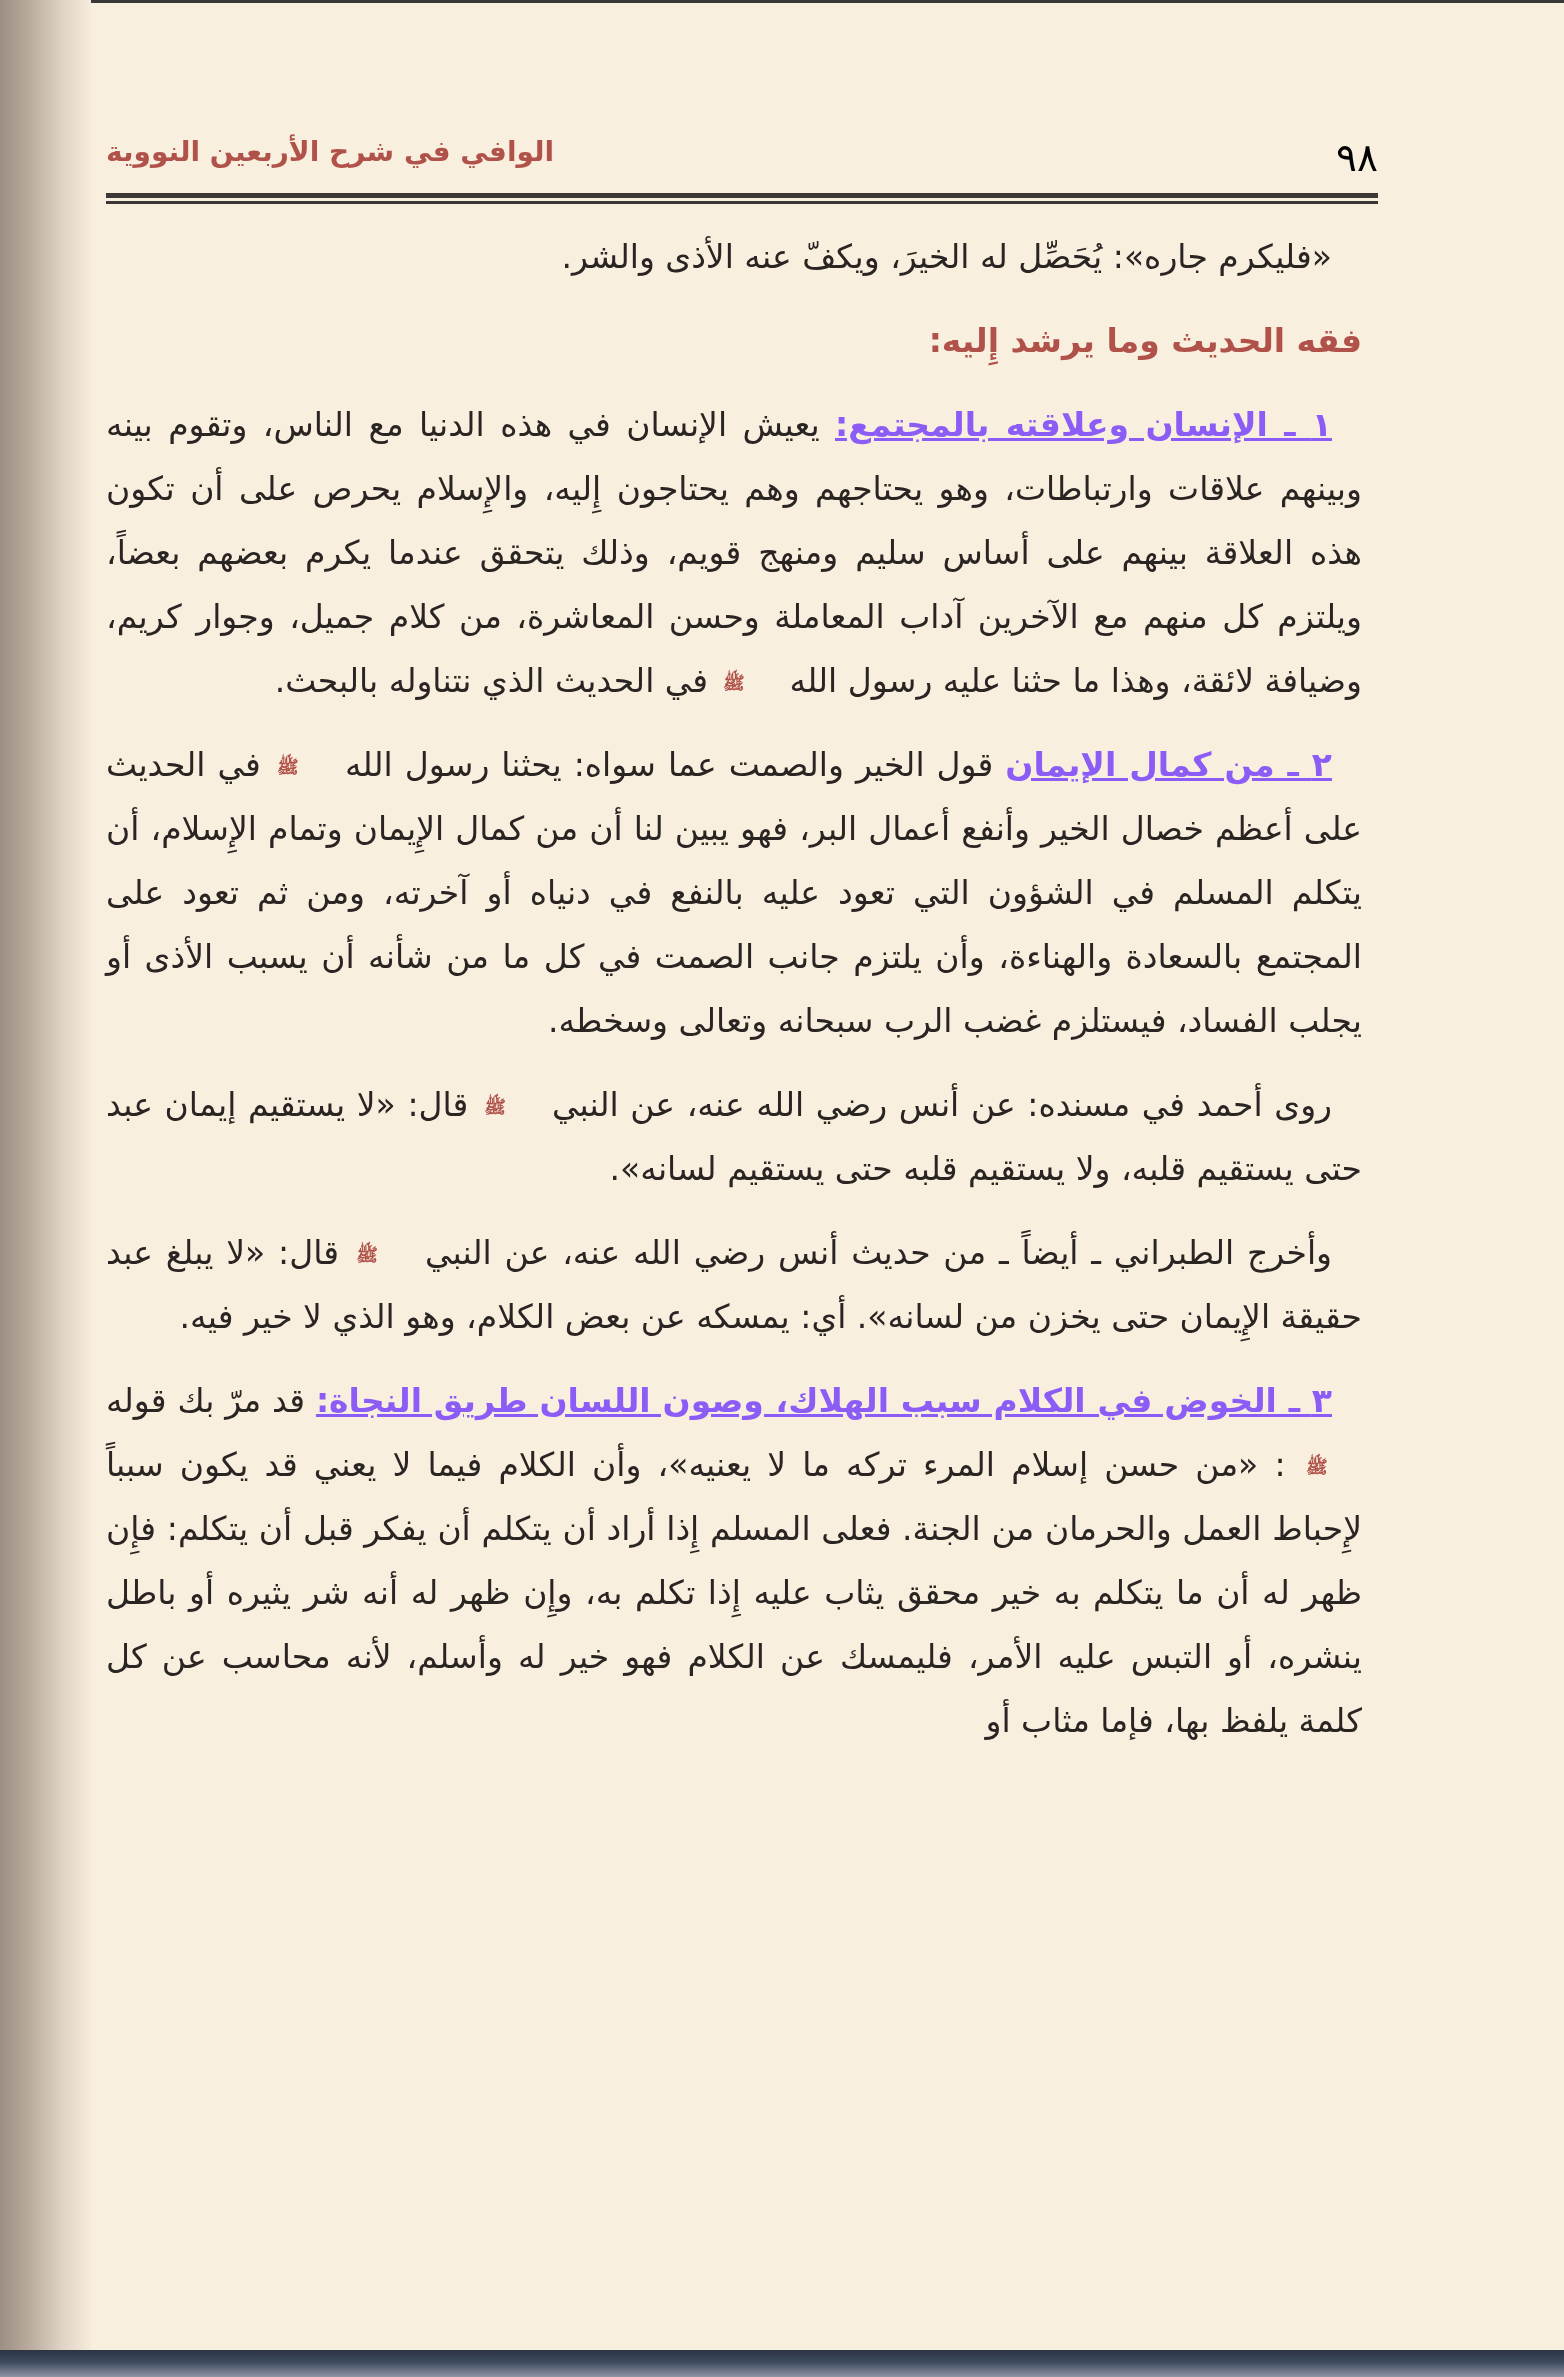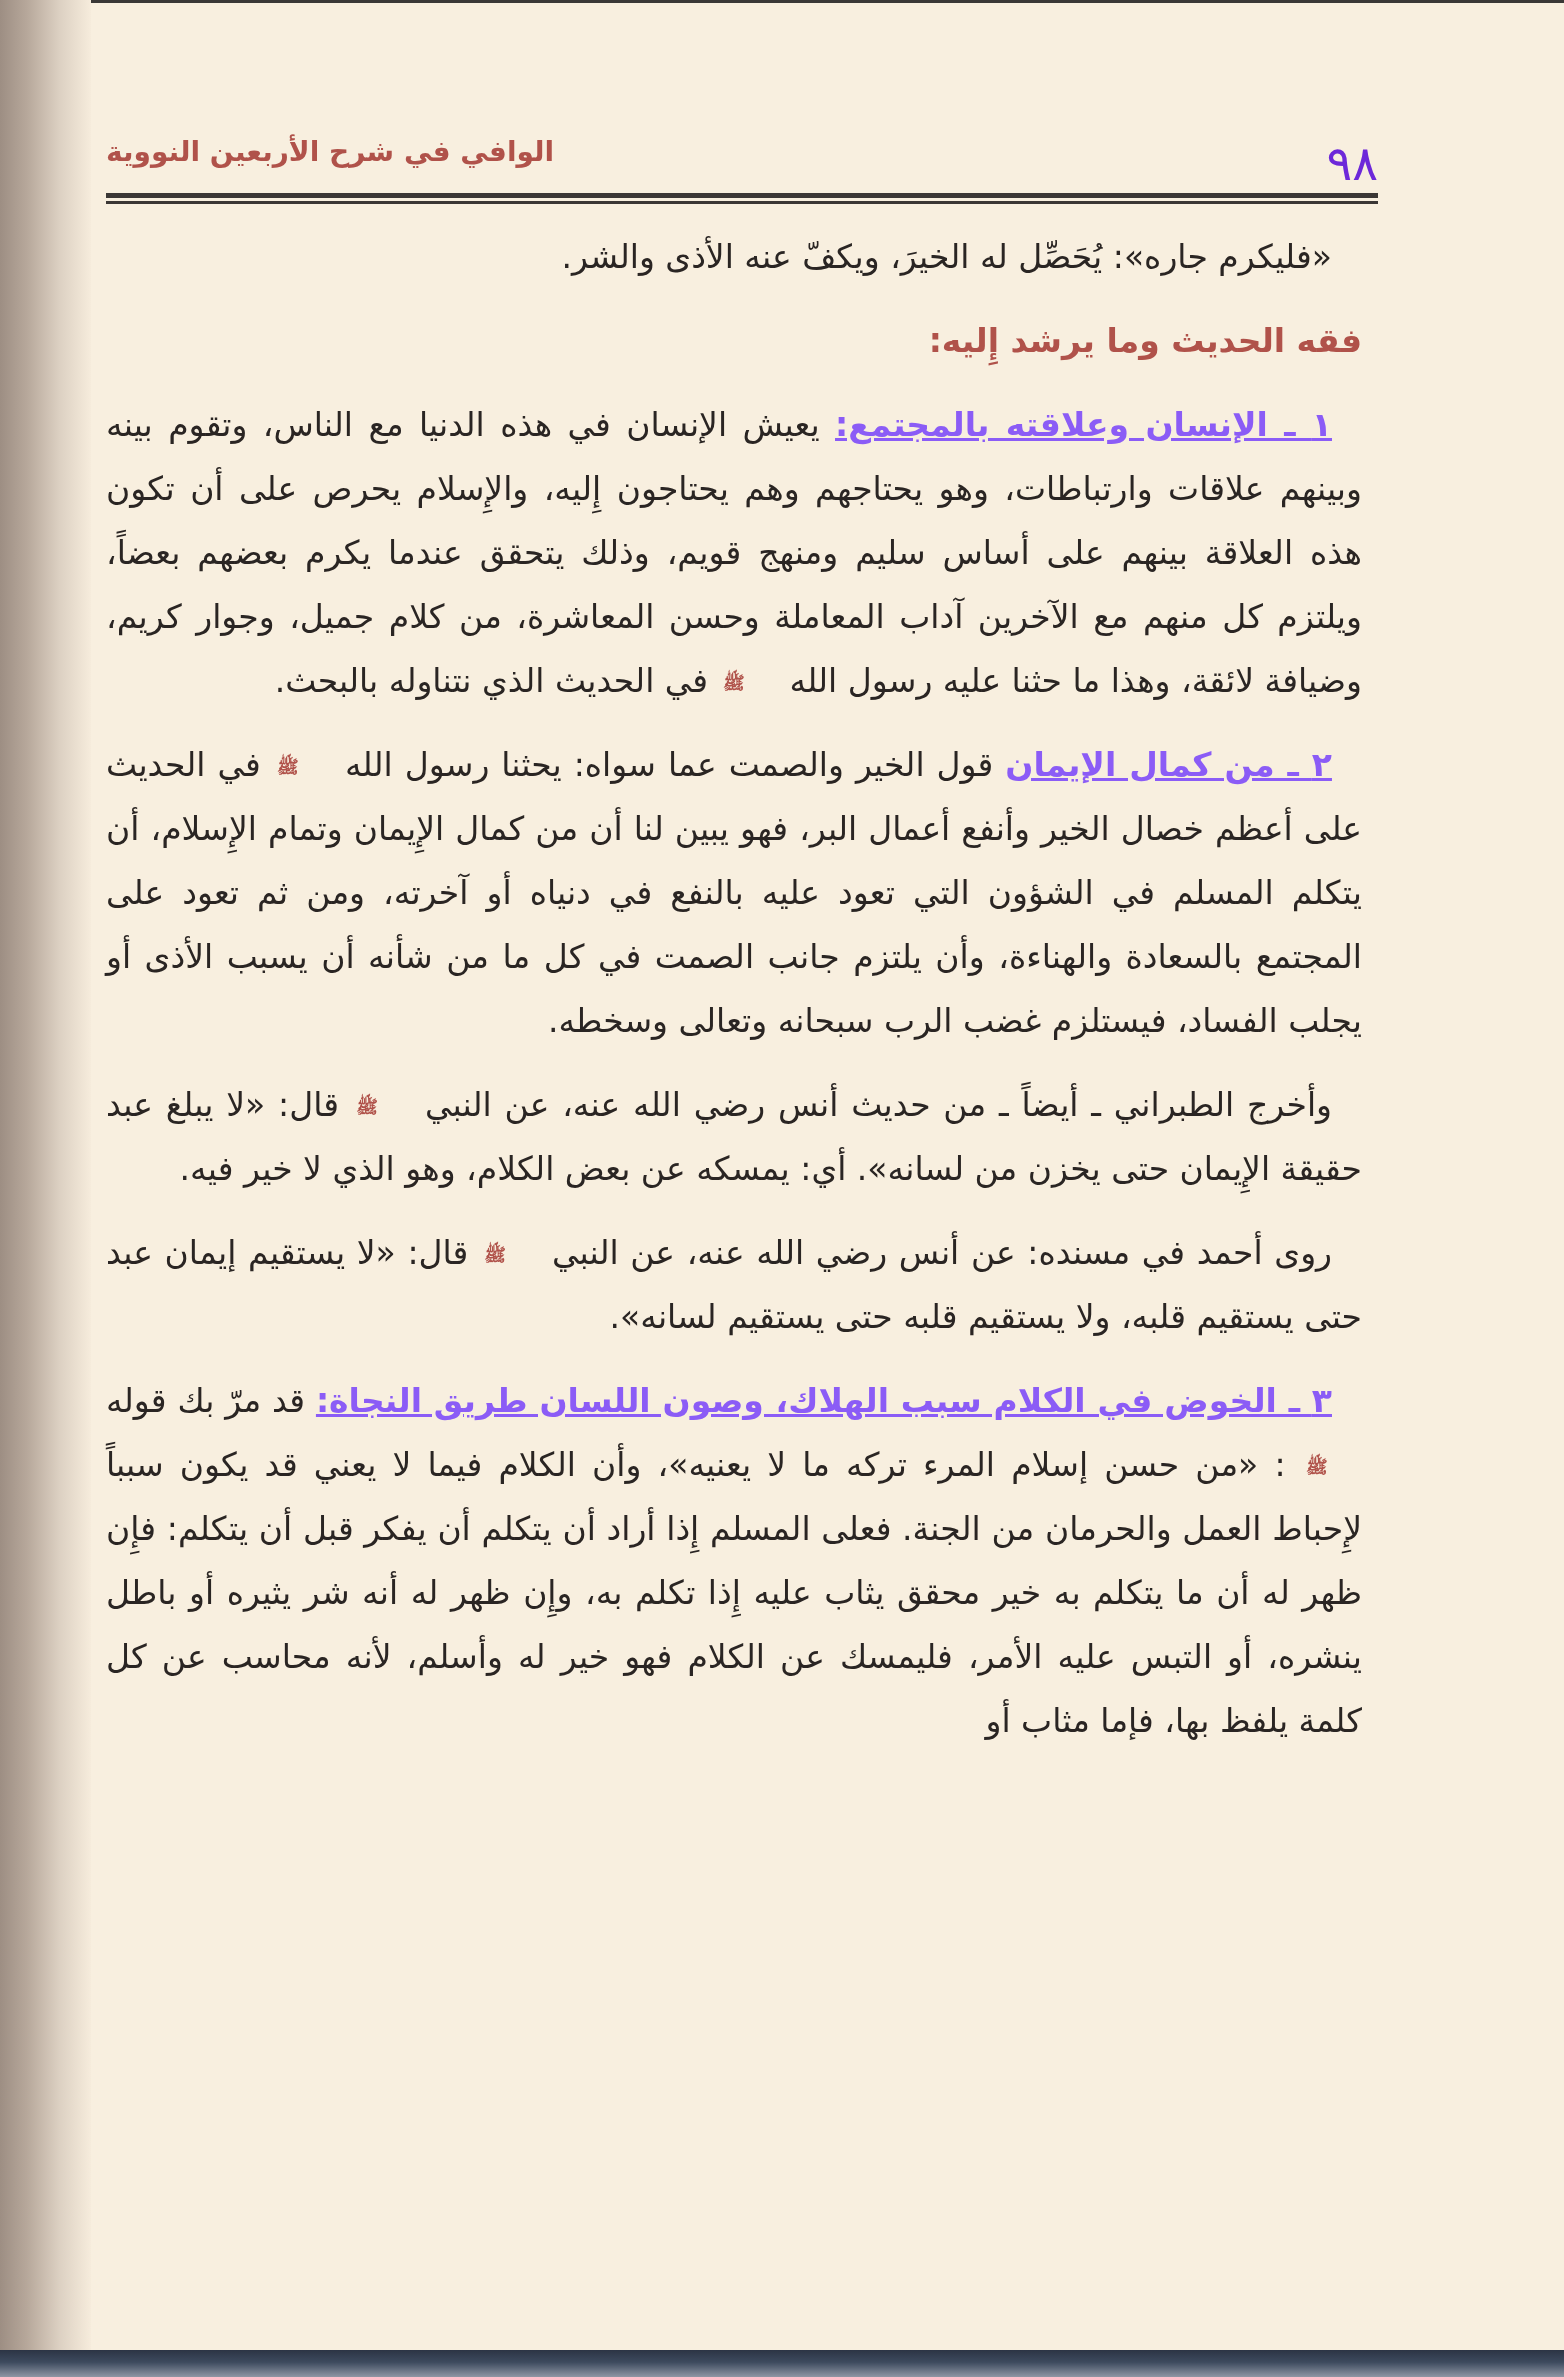--- a/index.html
+++ b/index.html
@@ -20,21 +20,21 @@
     background: linear-gradient(to bottom, #2c3444 0%, #3d4a5e 45%, #8e96a4 100%);
   }
   .page {
     position: absolute; left: 106px; top: 0; width: 1272px; height: 2350px;
     direction: rtl;
   }
   .running-head {
     position: absolute; top: 133px; left: 0; right: 0; height: 58px;
   }
   .page-number {
-    position: absolute; right: 0; top: 1.7px; font-size: 48px; color: #6d28d9;
+    position: absolute; right: 0; top: 1.7px; font-size: 39px; color: #000000;
     font-family: Liberation Sans, sans-serif;
   }
   .book-title {
     position: absolute; left: 0; top: 1.7px; font-size: 28px; font-weight: bold; color: #b0524a;
     font-family: "DejaVu Sans", sans-serif;
   }
   .rule-thick {
     position: absolute; top: 193px; left: 0; right: 0; height: 5px; background: #3b3735;
   }
   .rule-thin {
@@ -85,29 +85,29 @@
     </p>
 
     <p class="indent">
       <span class="red">٢ ـ من كمال الإيمان</span>
       <span>قول الخير والصمت عما سواه: يحثنا رسول الله</span>
       <span class="honorific">ﷺ</span>
       <span>في الحديث على أعظم خصال الخير وأنفع أعمال البر، فهو يبين لنا أن من كمال الإِيمان وتمام الإِسلام، أن يتكلم المسلم في الشؤون التي تعود عليه بالنفع في دنياه أو آخرته، ومن ثم تعود على المجتمع بالسعادة والهناءة، وأن يلتزم جانب الصمت في كل ما من شأنه أن يسبب الأذى أو يجلب الفساد، فيستلزم غضب الرب سبحانه وتعالى وسخطه.</span>
     </p>
 
     <p class="indent">
+      <span>روى أحمد في مسنده: عن أنس رضي الله عنه، عن النبي</span>
+      <span class="honorific">ﷺ</span>
+      <span>قال: «لا يستقيم إيمان عبد حتى يستقيم قلبه، ولا يستقيم قلبه حتى يستقيم لسانه».</span>
+    </p>
+
+    <p class="indent">
       <span>وأخرج الطبراني ـ أيضاً ـ من حديث أنس رضي الله عنه، عن النبي</span>
       <span class="honorific">ﷺ</span>
       <span>قال: «لا يبلغ عبد حقيقة الإِيمان حتى يخزن من لسانه». أي: يمسكه عن بعض الكلام، وهو الذي لا خير فيه.</span>
-    </p>
-
-    <p class="indent">
-      <span>روى أحمد في مسنده: عن أنس رضي الله عنه، عن النبي</span>
-      <span class="honorific">ﷺ</span>
-      <span>قال: «لا يستقيم إيمان عبد حتى يستقيم قلبه، ولا يستقيم قلبه حتى يستقيم لسانه».</span>
     </p>
 
     <p class="indent">
       <span class="red">٣ ـ الخوض في الكلام سبب الهلاك، وصون اللسان طريق النجاة:</span>
       <span>قد مرّ بك قوله</span>
       <span class="honorific">ﷺ</span>
       <span>: «من حسن إسلام المرء تركه ما لا يعنيه»، وأن الكلام فيما لا يعني قد يكون سبباً لإِحباط العمل والحرمان من الجنة. فعلى المسلم إِذا أراد أن يتكلم أن يفكر قبل أن يتكلم: فإِن ظهر له أن ما يتكلم به خير محقق يثاب عليه إِذا تكلم به، وإِن ظهر له أنه شر يثيره أو باطل ينشره، أو التبس عليه الأمر، فليمسك عن الكلام فهو خير له وأسلم، لأنه محاسب عن كل كلمة يلفظ بها، فإما مثاب أو</span>
     </p>
   </div>
 </div>

